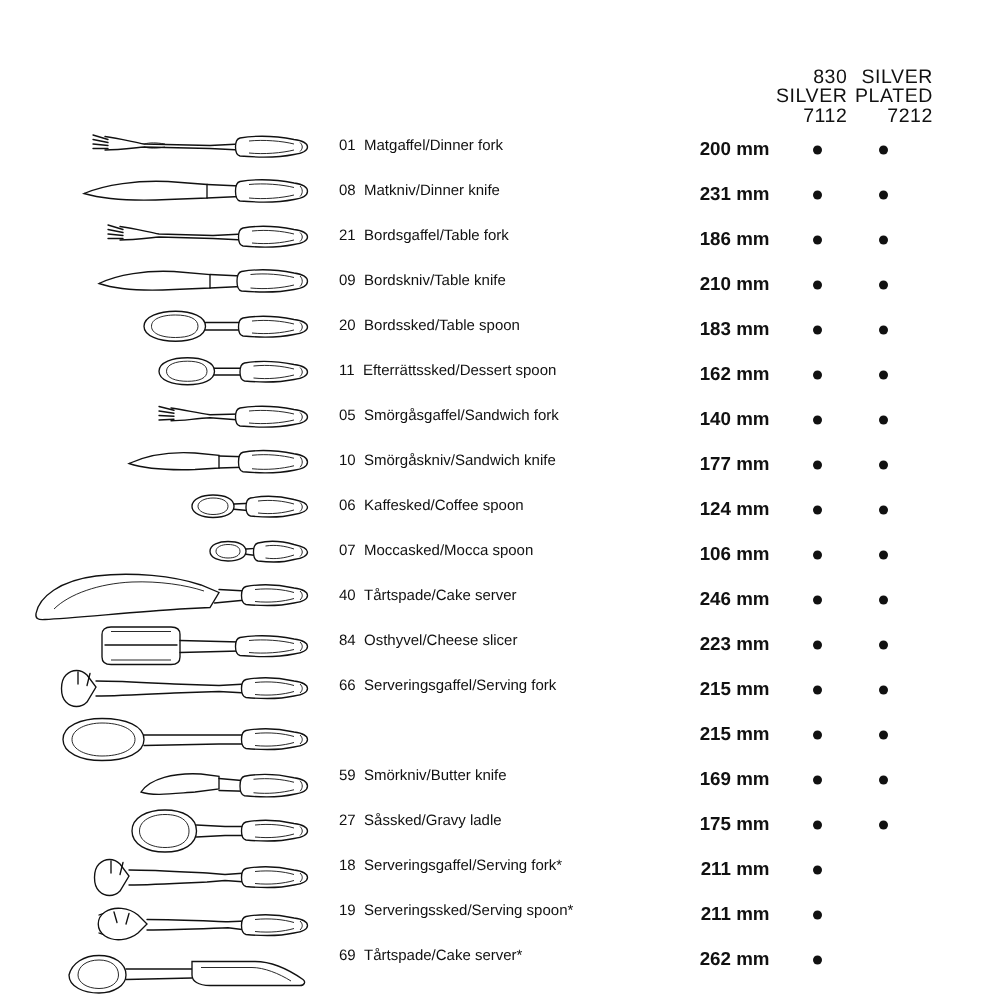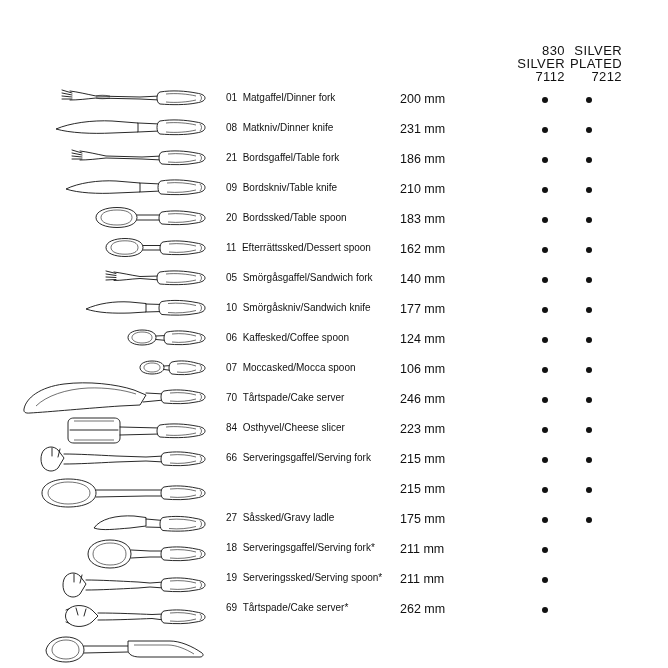--- a/index.html
+++ b/index.html
@@ -73,23 +73,24 @@
     top: 6px;
     font-size: 10px;
     white-space: nowrap;
     color: #111;
   }
   .row .len {
     position: absolute;
     left: 400px;
     top: 6px;
     width: 113px;
-    text-align: left;
+    text-align: right;
     font-size: 12.5px;
     color: #111;
+    font-weight: bold;
   }
   .dot {
     position: absolute;
     top: 11px;
     width: 6px;
     height: 6px;
     border-radius: 50%;
     background: #111;
   }
   .dot.silver { left: 542px; }
@@ -404,21 +405,21 @@
     </div>
 
     <div class="row">
       <div class="code-name"><span>07</span>&nbsp;&nbsp;<span>Moccasked/Mocca spoon</span></div>
       <div class="len">106 mm</div>
       <div class="dot silver"></div>
       <div class="dot plated"></div>
     </div>
 
     <div class="row">
-      <div class="code-name"><span>70</span>&nbsp;&nbsp;<span>Tårtspade/Cake server</span></div>
+      <div class="code-name"><span>40</span>&nbsp;&nbsp;<span>Tårtspade/Cake server</span></div>
       <div class="len">246 mm</div>
       <div class="dot silver"></div>
       <div class="dot plated"></div>
     </div>
 
     <div class="row">
       <div class="code-name"><span>84</span>&nbsp;&nbsp;<span>Osthyvel/Cheese slicer</span></div>
       <div class="len">223 mm</div>
       <div class="dot silver"></div>
       <div class="dot plated"></div>
@@ -430,20 +431,26 @@
       <div class="dot silver"></div>
       <div class="dot plated"></div>
     </div>
 
     <div class="row">
       <div class="len">215 mm</div>
       <div class="dot silver"></div>
       <div class="dot plated"></div>
     </div>
 
+    <div class="row">
+      <div class="code-name"><span>59</span>&nbsp;&nbsp;<span>Smörkniv/Butter knife</span></div>
+      <div class="len">169 mm</div>
+      <div class="dot silver"></div>
+      <div class="dot plated"></div>
+    </div>
 
     <div class="row">
       <div class="code-name"><span>27</span>&nbsp;&nbsp;<span>Såssked/Gravy ladle</span></div>
       <div class="len">175 mm</div>
       <div class="dot silver"></div>
       <div class="dot plated"></div>
     </div>
 
     <div class="row">
       <div class="code-name"><span>18</span>&nbsp;&nbsp;<span>Serveringsgaffel/Serving fork*</span></div>

